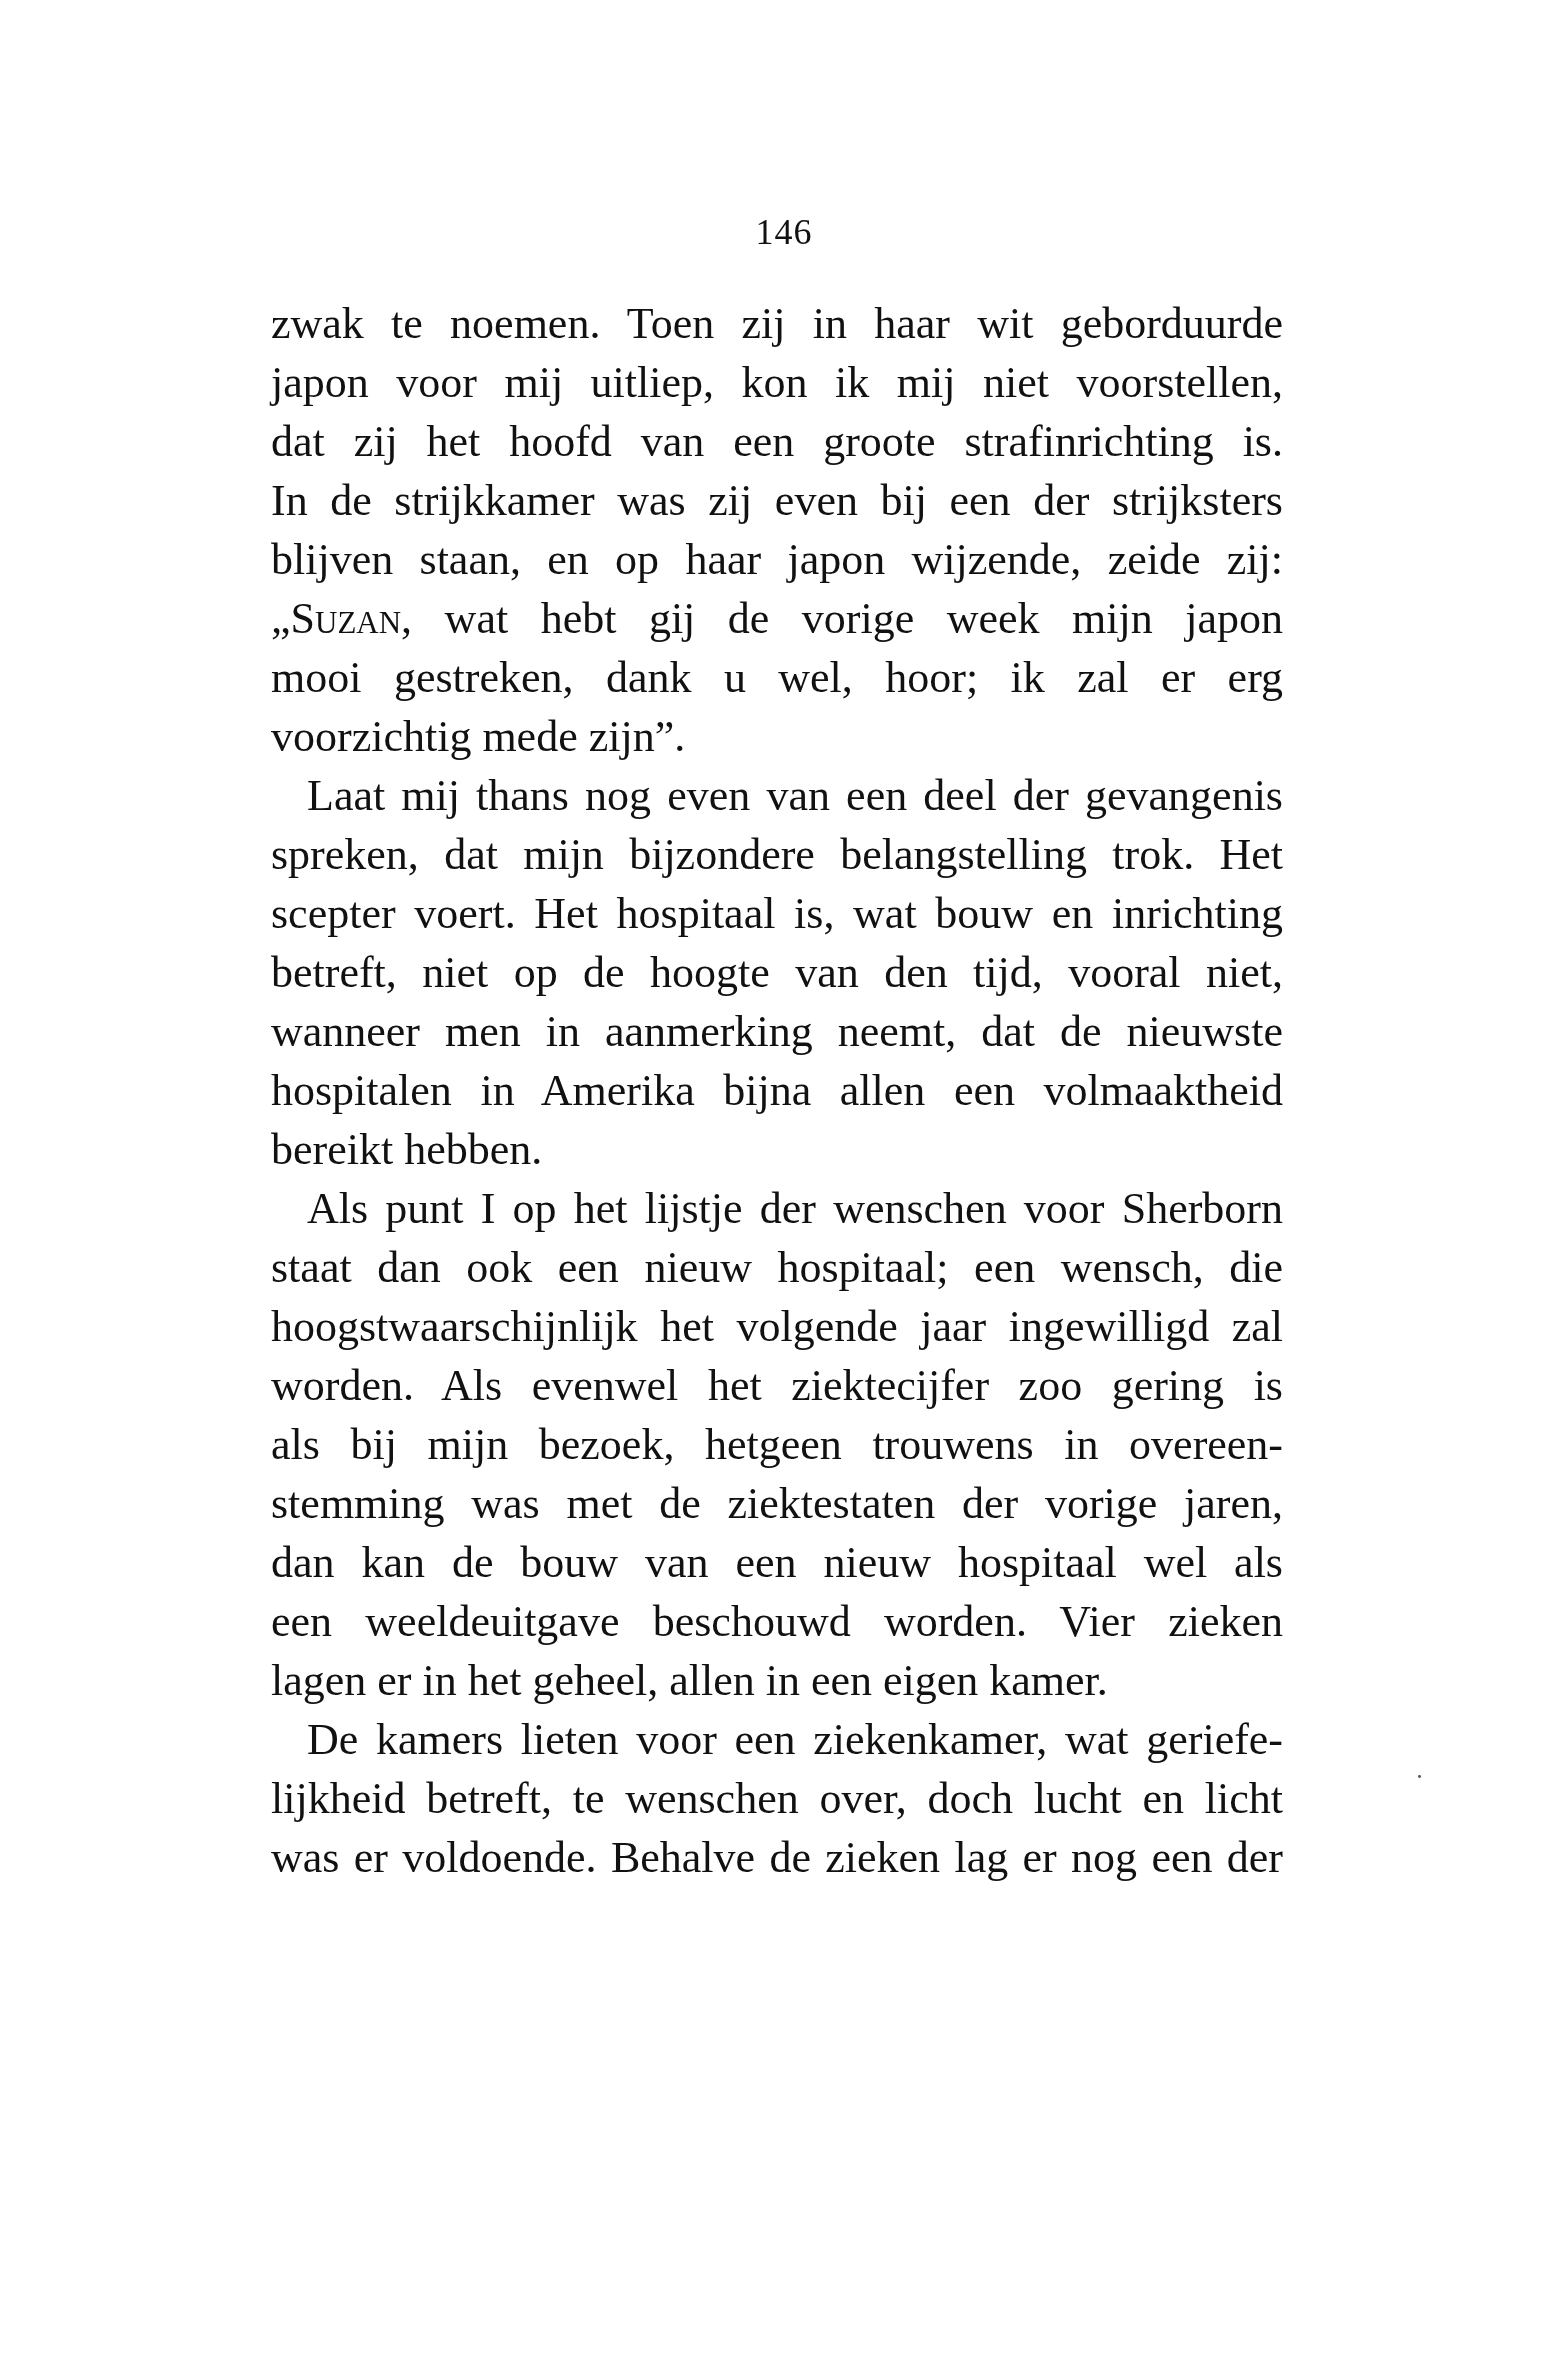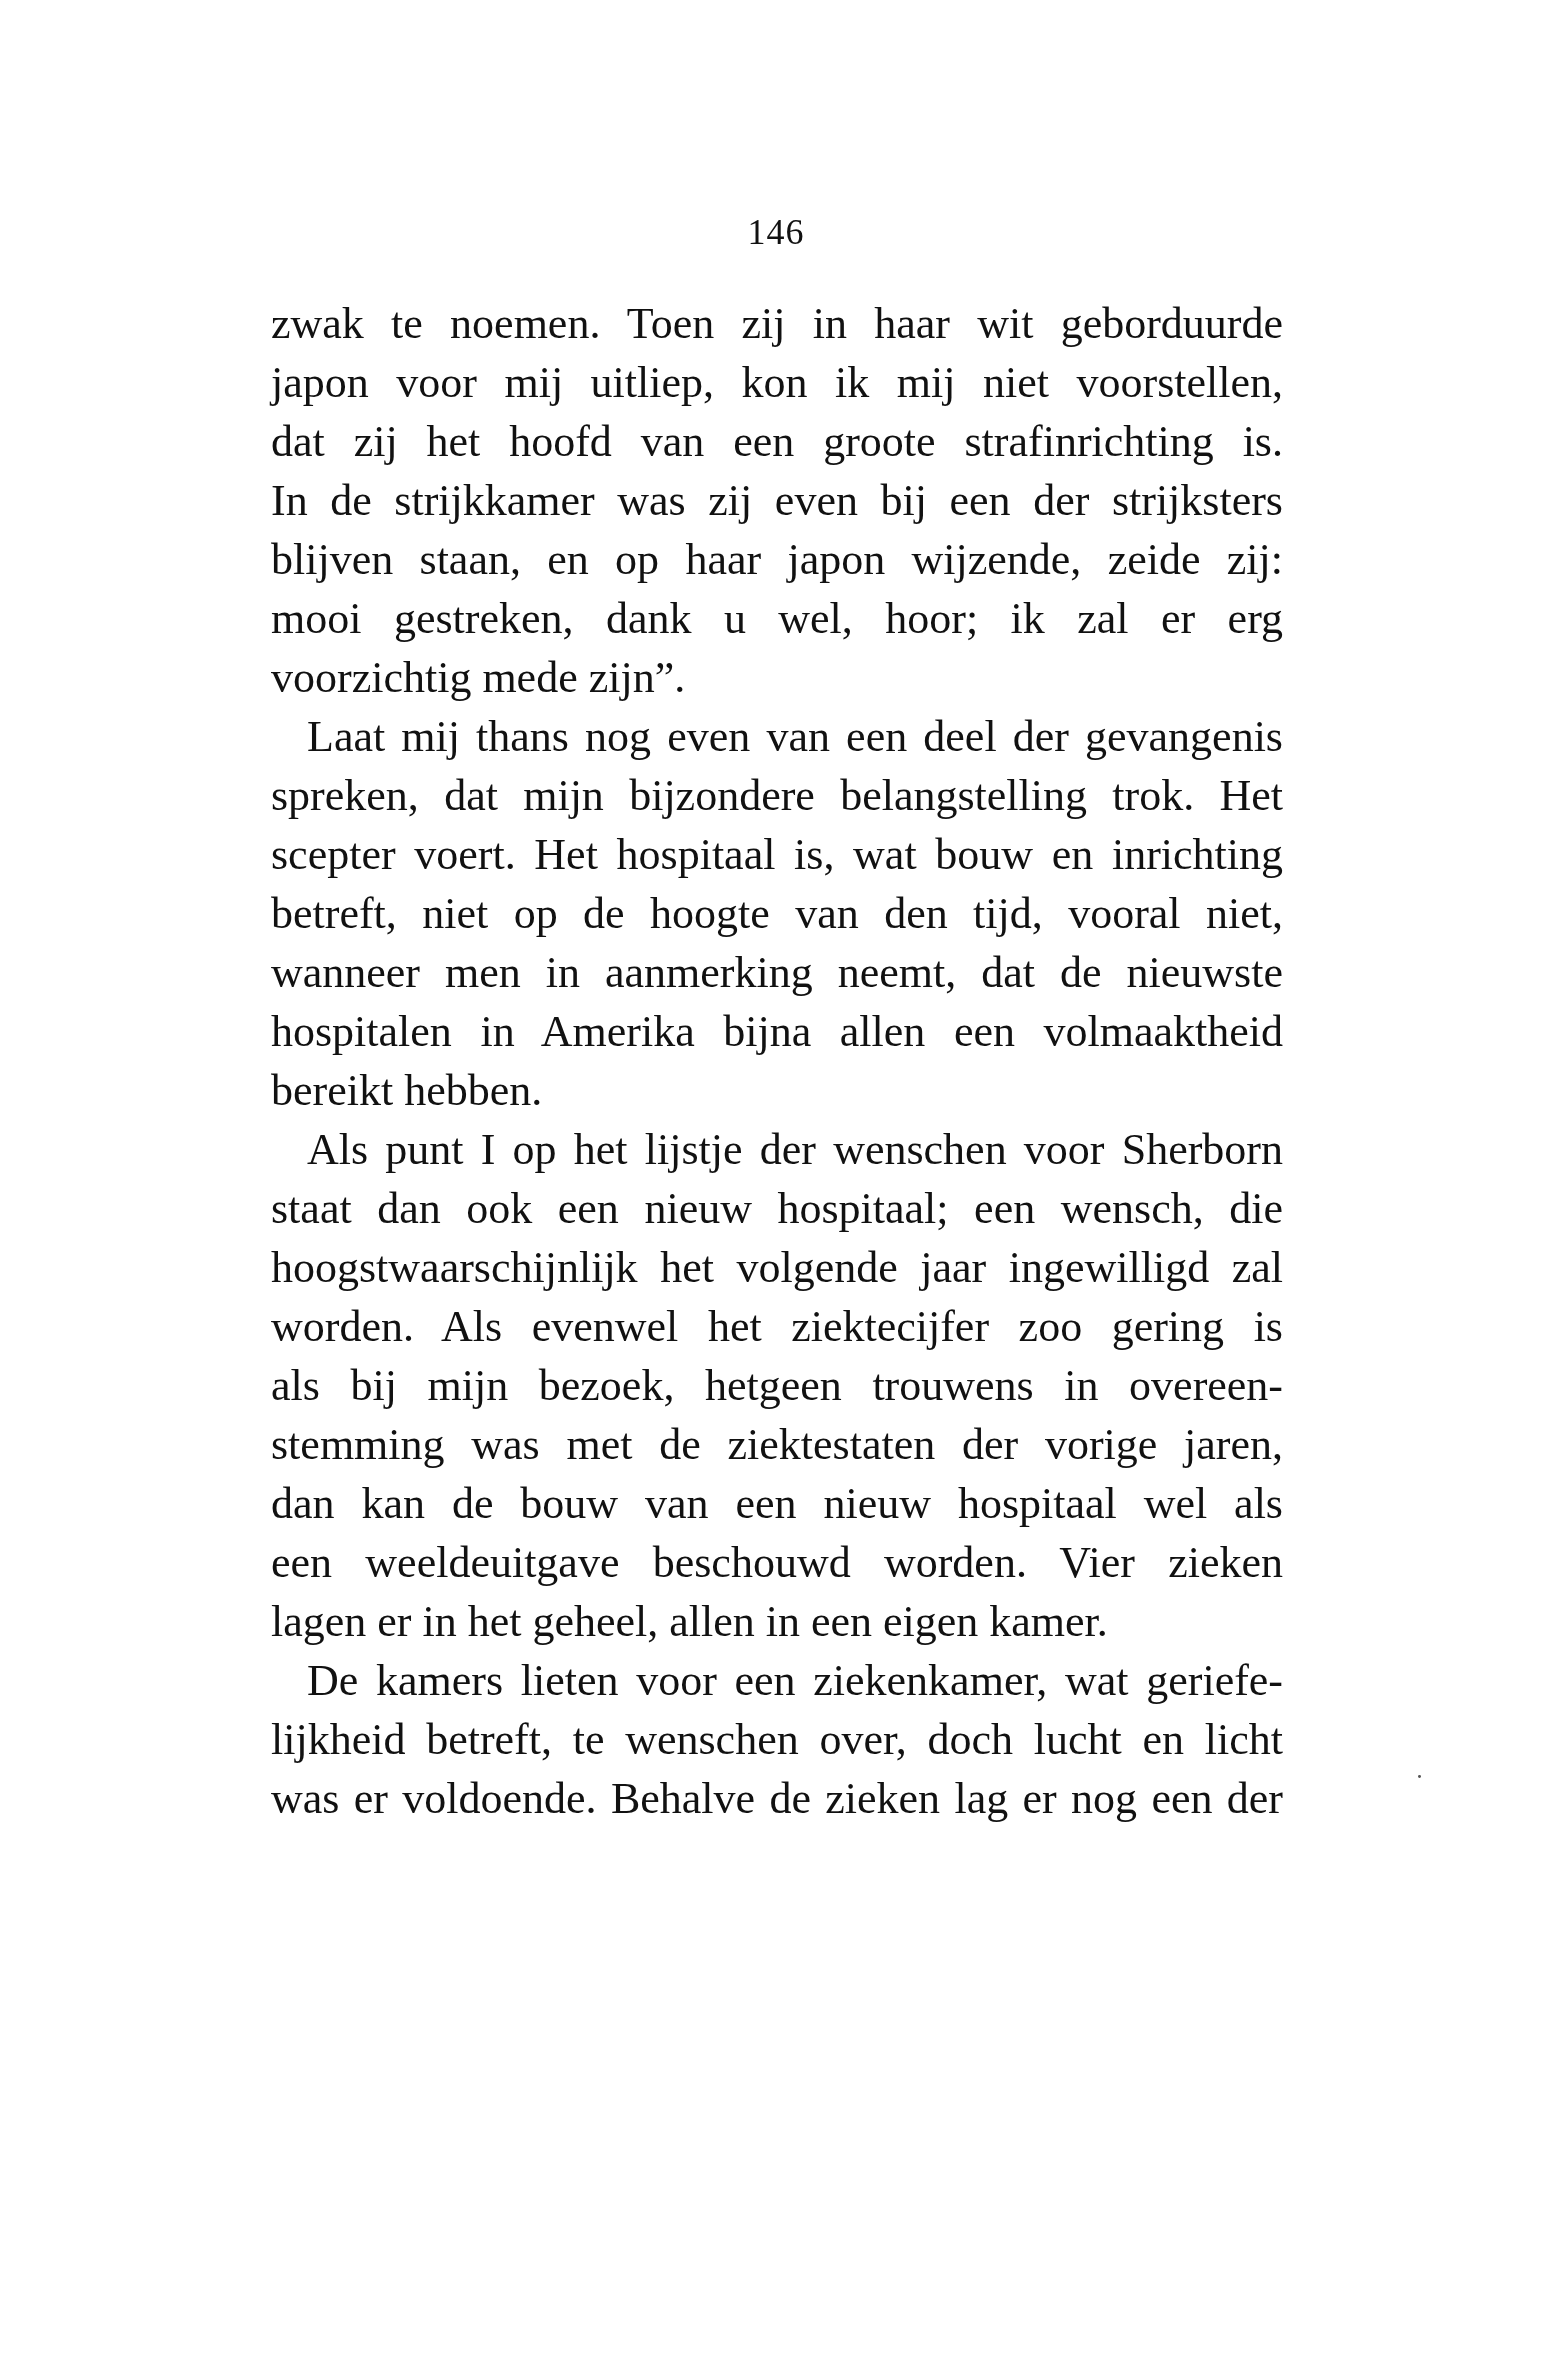--- a/index.html
+++ b/index.html
@@ -17,21 +17,21 @@
   }
   .page-number {
     position: absolute;
     left: 0;
     width: 1552px;
     top: 211px;
     text-align: center;
     font-size: 36px;
     line-height: 42px;
     letter-spacing: 1px;
-    margin-left: 0;
+    margin-left: 8px;
     text-decoration: underline;
   }
   .page-number span { display: inline-block; transform: translateX(0px); }
   .text-block {
     position: absolute;
     left: 271px;
     top: 294px;
     width: 1012px;
   }
   .line {
@@ -71,20 +71,21 @@
 
 <div>
   <div class="page-number"><span>146</span></div>
   <div class="text-block" id="text-block">
       <div>
         <div class="line"><span>zwak te noemen. Toen zij in haar wit geborduurde</span></div>
         <div class="line"><span>japon voor mij uitliep, kon ik mij niet voorstellen,</span></div>
         <div class="line"><span>dat zij het hoofd van een groote strafinrichting is.</span></div>
         <div class="line"><span>In de strijkkamer was zij even bij een der strijksters</span></div>
         <div class="line"><span>blijven staan, en op haar japon wijzende, zeide zij:</span></div>
+        <div class="line"><span>„</span><span class="sc">Suzan</span><span>, wat hebt gij de vorige week mijn japon</span></div>
         <div class="line"><span>mooi gestreken, dank u wel, hoor; ik zal er erg</span></div>
         <div class="line last"><span>voorzichtig mede zijn”.</span></div>
       </div>
       <div>
         <div class="line indent"><span>Laat mij thans nog even van een deel der gevangenis</span></div>
         <div class="line"><span>spreken, dat mijn bijzondere belangstelling trok. Het</span></div>
         <div class="line"><span>scepter voert. Het hospitaal is, wat bouw en inrichting</span></div>
         <div class="line"><span>betreft, niet op de hoogte van den tijd, vooral niet,</span></div>
         <div class="line"><span>wanneer men in aanmerking neemt, dat de nieuwste</span></div>
         <div class="line"><span>hospitalen in Amerika bijna allen een volmaaktheid</span></div>

